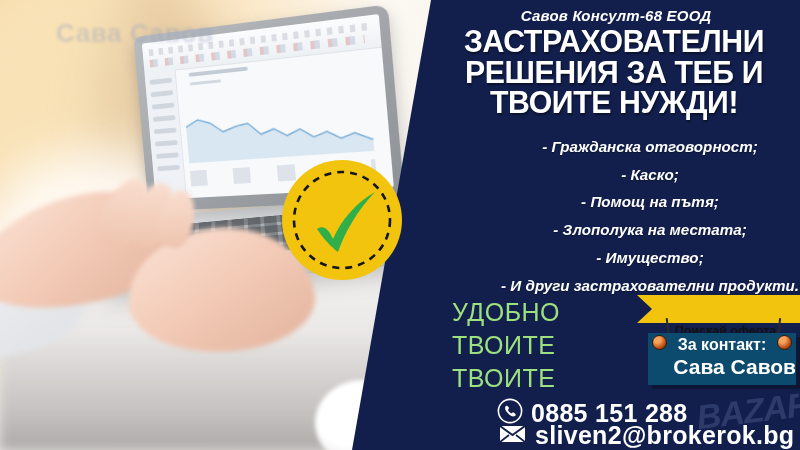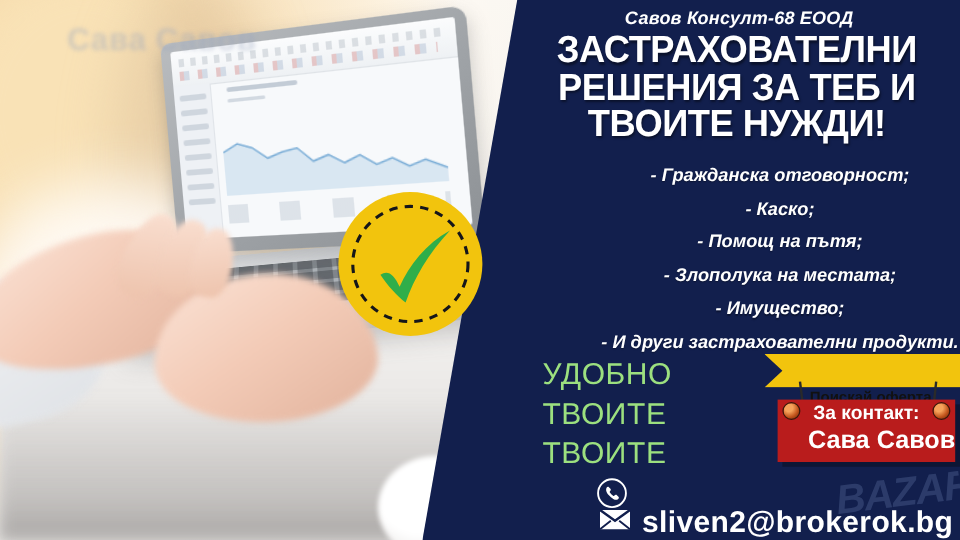--- a/index.html
+++ b/index.html
@@ -160,21 +160,21 @@
     padding-left:14px;box-sizing:border-box;
     font-size:12.5px;font-weight:700;color:#111;white-space:nowrap;margin-top:14px;
   }
   
   .string{position:absolute;width:2px;background:#2a2a2a;}
   .s1{left:667px;top:318px;height:22px;transform:rotate(-7deg);}
   .s2{left:778px;top:318px;height:22px;transform:rotate(6deg);}
 
   .card{
     position:absolute;left:648px;top:333px;width:148px;height:52px;
-    background:#b91c1c;
+    background:#0c4a6e;
     box-shadow:4px 4px 0 rgba(10,14,35,.55);
   }
   .card .ln1{
     position:absolute;left:0;top:3px;width:148px;text-align:center;
     font-size:16px;font-weight:700;color:#fff;white-space:nowrap;
   }
   .card .ln2{
     position:absolute;left:0;top:22px;width:148px;text-align:right;
     font-size:21px;font-weight:700;color:#fff;white-space:nowrap;
   }
@@ -306,20 +306,21 @@
   <div class="pin p1"></div>
   <div class="pin p2"></div>
 
   <div class="phone-row">
     <span class="ico">
       <svg width="26" height="26" viewBox="0 0 26 26">
         <circle cx="13" cy="13" r="11.6" fill="none" stroke="#ffffff" stroke-width="1.6"></circle>
         <path d="M8.6 8.2c.5-.6 1.3-.7 1.8-.2l1.3 1.3c.4.4.4 1 .1 1.5l-.6.8c-.2.3-.2.6 0 .9.7 1.1 1.6 2 2.7 2.7.3.2.6.2.9 0l.8-.6c.5-.3 1.1-.3 1.5.1l1.3 1.3c.5.5.4 1.3-.2 1.8-1.1.9-2.5.9-3.8.2-1.6-.9-3-2-4.2-3.4-1.1-1.3-1.9-2.6-2.1-4-.1-.9.1-1.8.5-2.4z" fill="#ffffff"></path>
       </svg>
     </span>
+    <span class="contact-txt">0885 151 288</span>
   </div>
 
   <div class="mail-row">
     <span class="ico">
       <svg width="27" height="20" viewBox="0 0 27 20">
         <path d="M1 2h25v16H1z" fill="#ffffff"></path>
         <path d="M1 2l12.5 9L26 2" fill="none" stroke="#121f4d" stroke-width="2"></path>
         <path d="M1 18l9-7M26 18l-9-7" fill="none" stroke="#121f4d" stroke-width="1.6"></path>
       </svg>
     </span>

